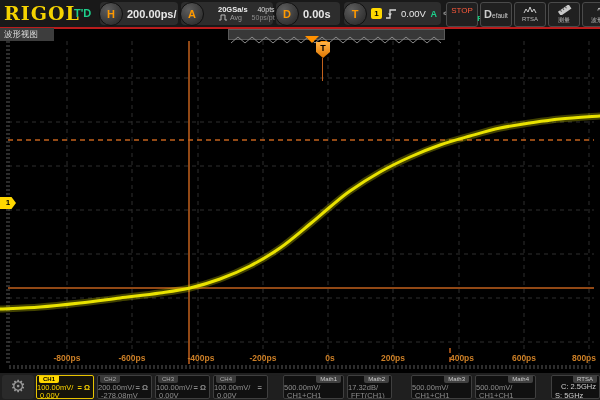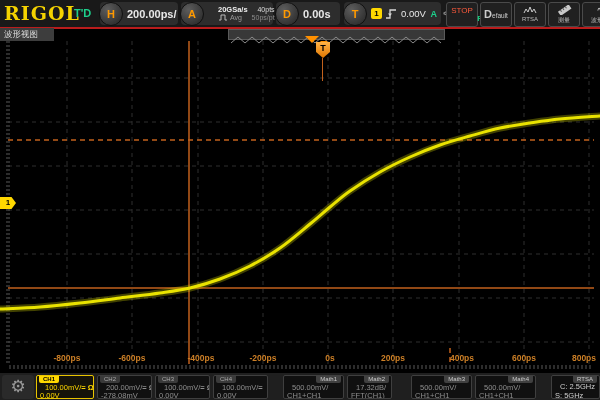--- a/index.html
+++ b/index.html
@@ -63,26 +63,26 @@
             clip-path:polygon(0 0,72% 0,100% 50%,72% 100%,0 100%);}
   
   .bottombar{position:absolute;left:0;top:372px;width:600px;height:28px;background:#1f1f1f;border-top:1px solid #000;}
   .gearbtn{position:absolute;left:2px;top:2px;width:32px;height:24px;background:#2a2a2a;border-radius:3px;
            color:#999;font-size:17px;line-height:24px;text-align:center;}
   .box{position:absolute;top:2px;height:24px;background:#101010;border:1px solid #3f3f3f;border-radius:2px;
        box-sizing:border-box;font-size:7.5px;line-height:8px;color:#8f8f8f;overflow:hidden;}
   .box .tab{position:absolute;top:0;left:2px;height:7px;font-size:6px;line-height:7px;padding:0 4px;
             background:#3a3a3a;color:#aaa;border-radius:0 0 2px 2px;}
   .box .tabr{left:auto;right:2px;color:#ccc;background:#404040;}
-  .box .bl1{position:absolute;left:8px;right:3px;top:8px;display:flex;white-space:nowrap;}
+  .box .bl1{position:absolute;left:0;right:3px;top:8px;display:flex;white-space:nowrap;}
   .box .bl2{position:absolute;left:3px;right:3px;top:16px;white-space:nowrap;}
   .box .icons{margin-left:auto;display:flex;gap:2px;font-weight:bold;}
   .box.active{border:1px solid #e8c400;background:#15130a;color:#ffd800;}
   .box.active .tab{background:#ffd800;color:#000;font-weight:bold;}
-  .rtsabox .bl1{top:7px;}
+  .rtsabox .bl1{top:7px;justify-content:flex-end;}
   .rtsabox{color:#d0d0d0;}
 </style>
 </head>
 <body>
 
 <div class="screen">
 
   <div class="toolbar">
     <div class="logo">RIGOL</div>
     <div class="td">T'D</div>

